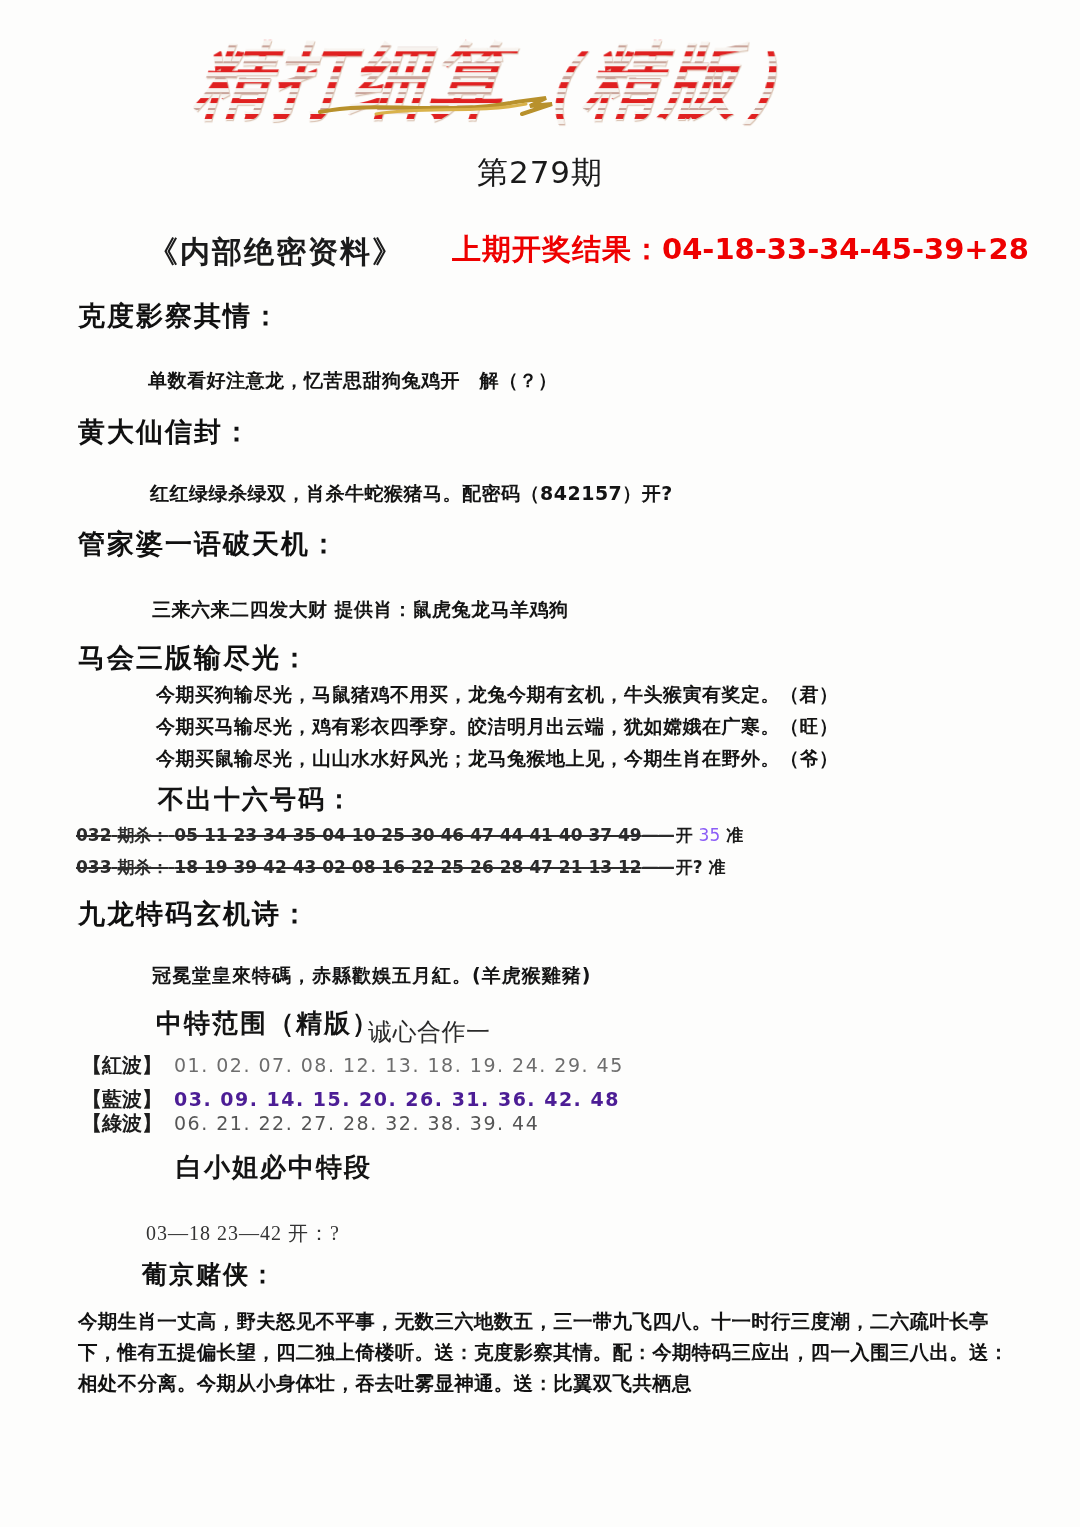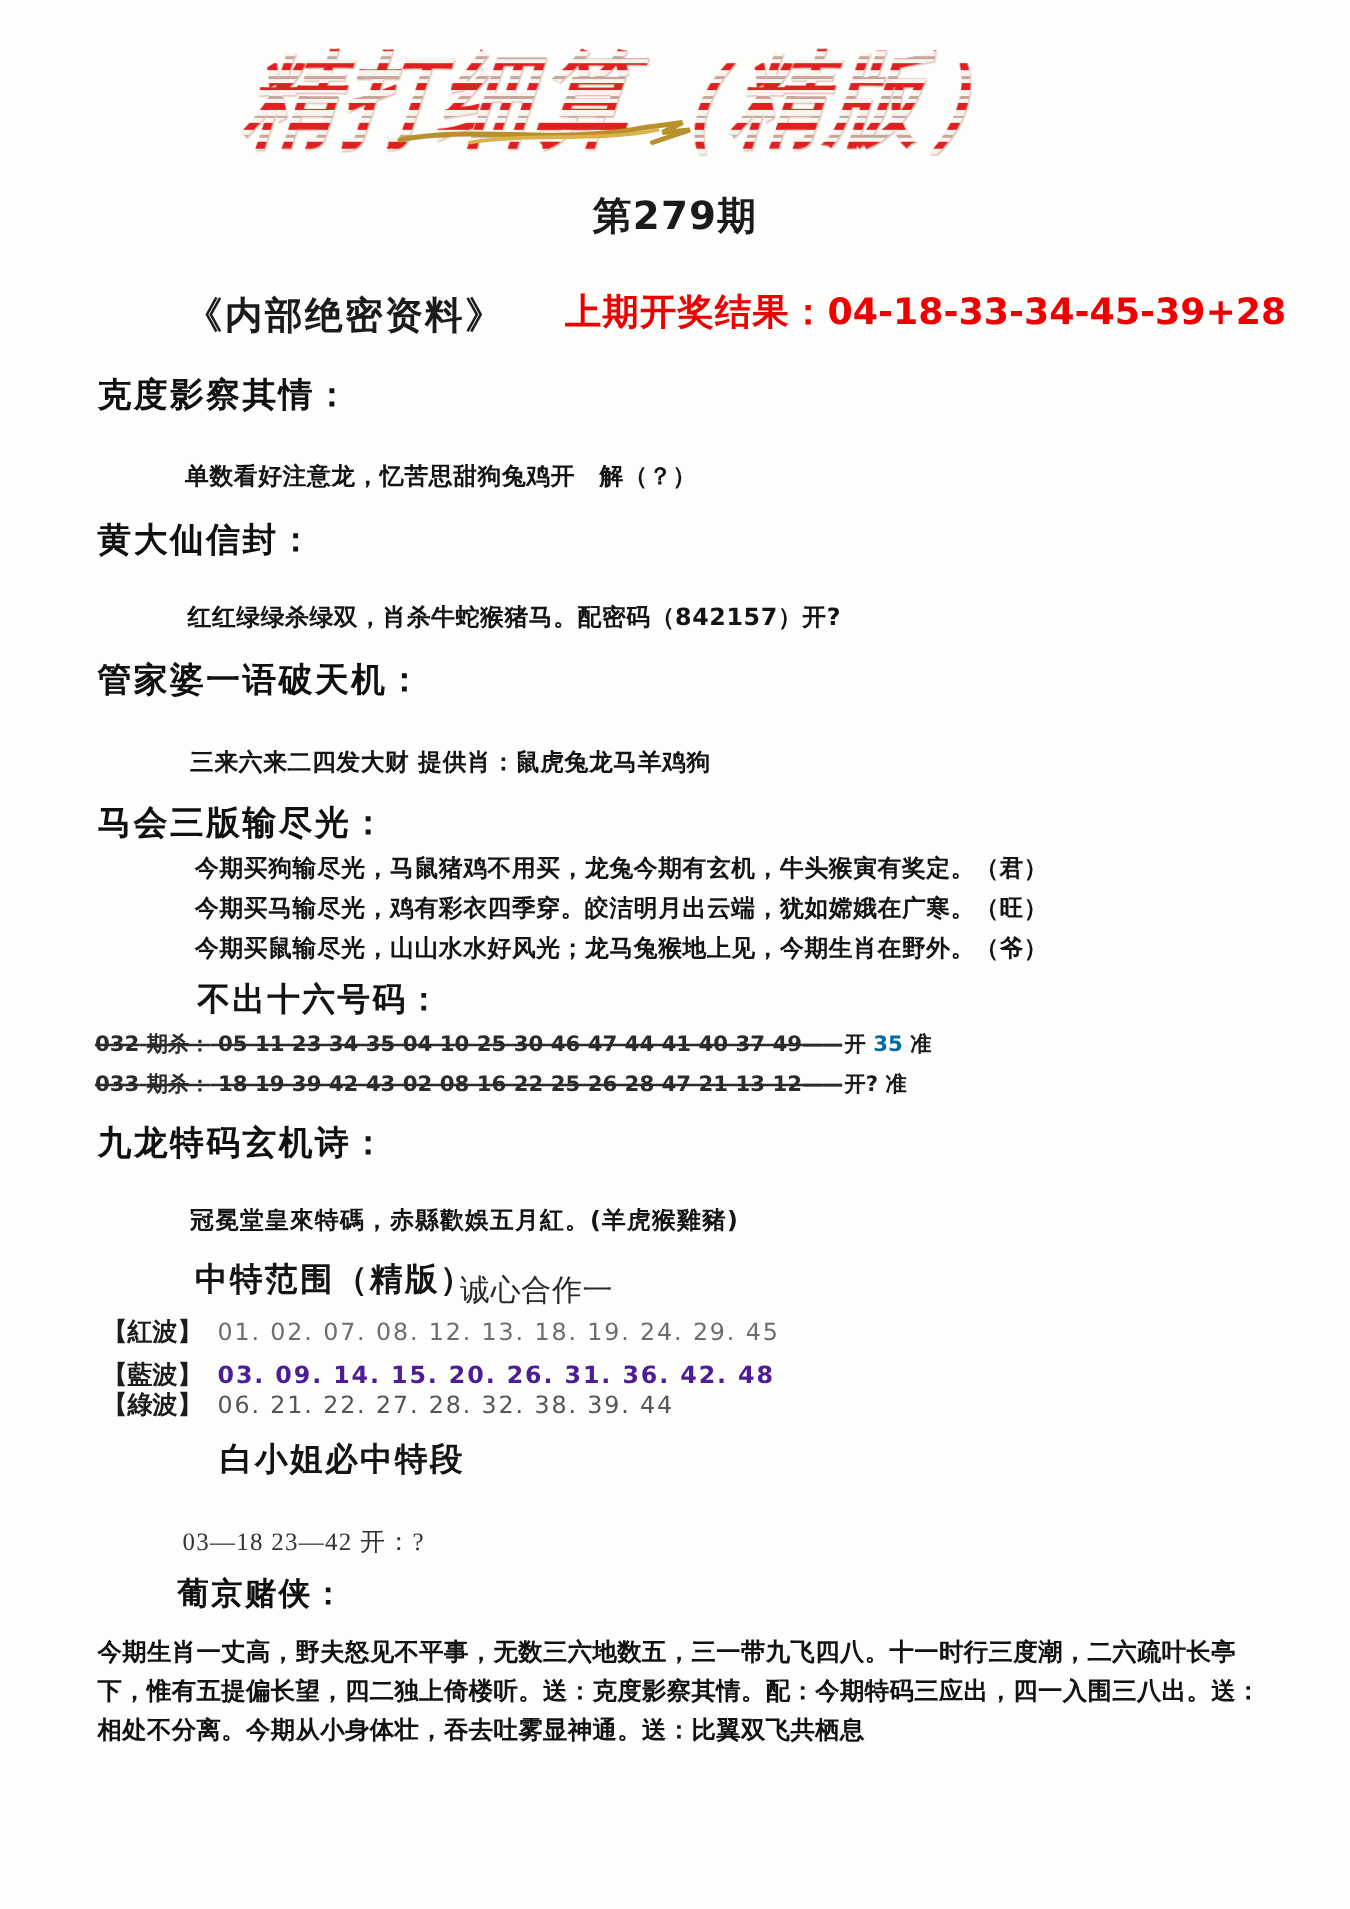--- a/index.html
+++ b/index.html
@@ -59,21 +59,21 @@
     pointer-events: none;
   }
 
   
   .issue {
     position: absolute;
     left: 0; top: 152px;
     width: 1080px;
     text-align: center;
     font-family: "DejaVu Sans", "Liberation Sans", sans-serif;
-    font-weight: bold;
+    font-weight: normal;
     font-size: 31px;
     letter-spacing: 1px;
     color: #1a1a1a;
   }
   .secret-title {
     position: absolute;
     left: 148px; top: 232px;
     font-size: 30px;
     font-weight: 600;
     letter-spacing: 2px;
@@ -128,21 +128,21 @@
     white-space: nowrap;
     color: #1a1a1a;
   }
   .kill-row .struck {
     text-decoration: line-through;
     text-decoration-thickness: 2px;
     color: #2b2b2b;
   }
   .kill-row .dash { letter-spacing: -1px; }
   .kill-row .tail { margin-left: 2px; }
-  .kill-row .greyno { color: #0369a1; font-weight: bold; text-align: center; }
+  .kill-row .greyno { color: #8b5cf6; font-weight: normal; text-align: center; }
 
   
   .wave-row {
     position: absolute;
     white-space: nowrap;
     font-family: "DejaVu Sans", "Liberation Sans", sans-serif;
     font-size: 19px;
   }
   .wave-row .tag {
     font-weight: bold;

